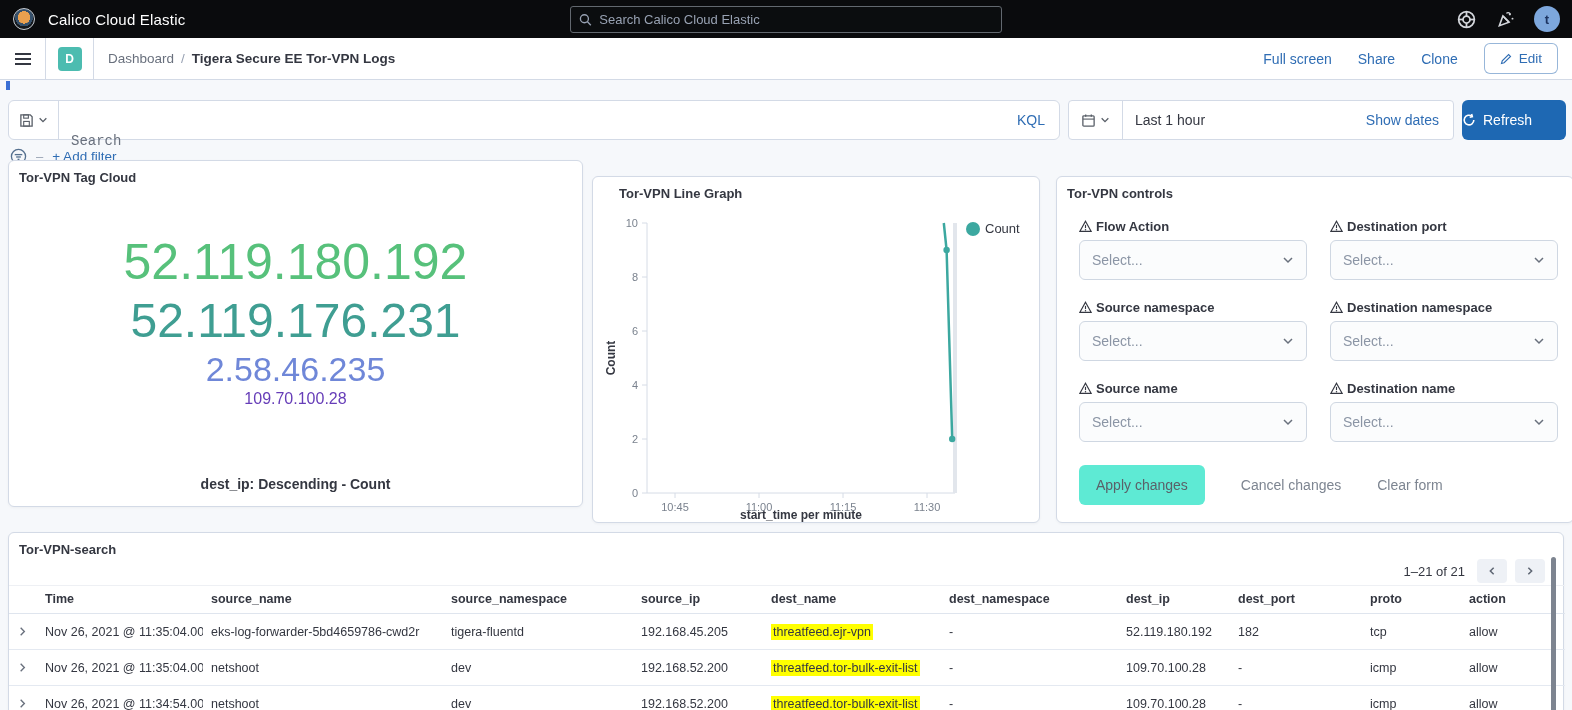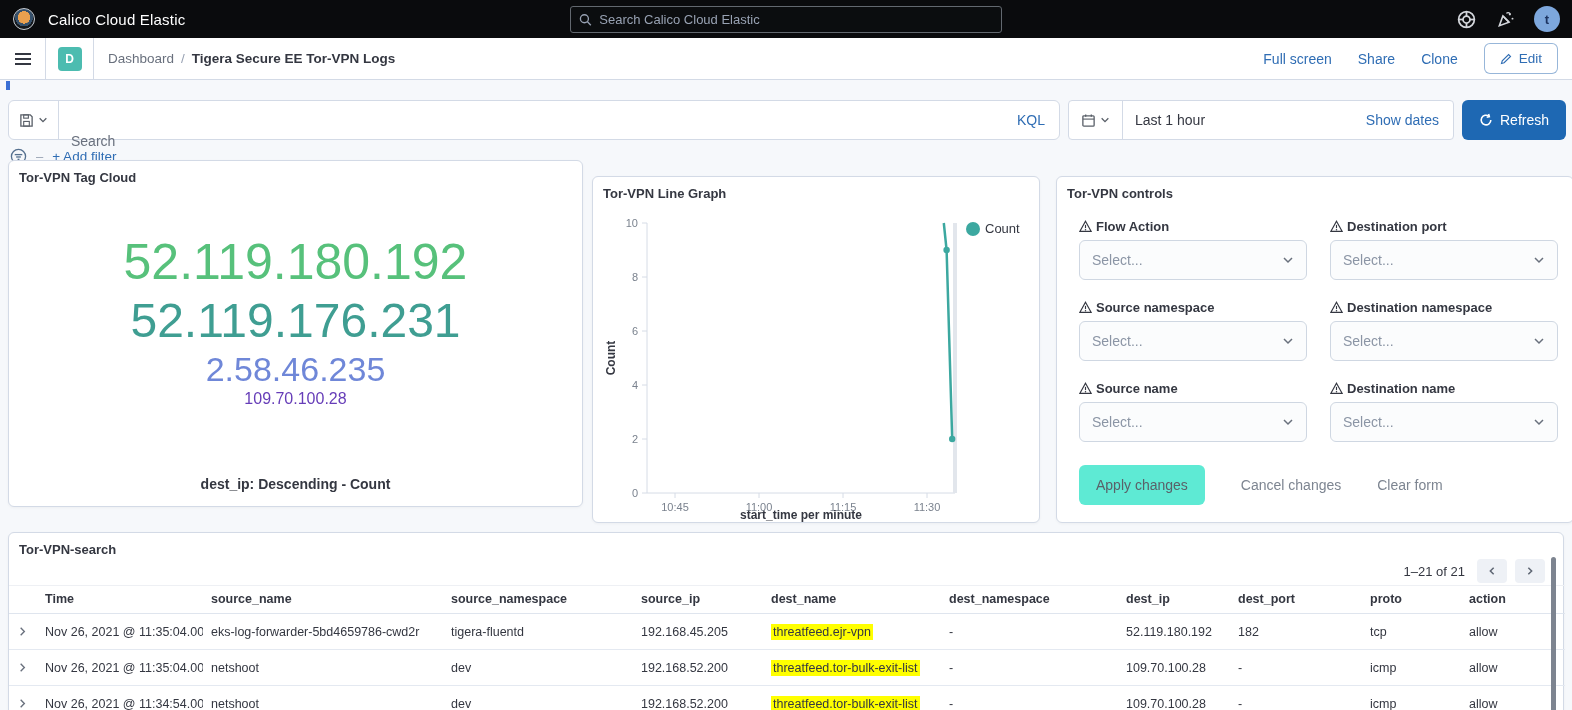--- a/index.html
+++ b/index.html
@@ -28,39 +28,39 @@
   .crumb-current { color:#343741; font-weight:700; }
   .crumb-actions { position:absolute; right:14px; display:flex; align-items:center; gap:26px; }
   .crumb-link { color:#2f6db4; font-size:14px; cursor:pointer; }
   .edit-btn { height:31px; padding:0 15px; border:1px solid rgba(47,109,180,.5); border-radius:6px; background:#fff; color:#2f6db4; font-size:13.5px; font-weight:500; display:flex; align-items:center; gap:7px; cursor:pointer; }
   .page-tick { position:absolute; left:6px; top:81px; width:4px; height:9px; background:#3b6fd4; }
 
   
   .querybar { position:absolute; left:8px; top:100px; width:1556px; height:40px; display:flex; }
   .qsearch { flex:0 0 1052px; height:40px; background:#fff; border:1px solid #d3dae6; border-radius:6px; display:flex; align-items:center; }
   .qsearch .addon { width:50px; height:100%; border-right:1px solid #d3dae6; display:flex; align-items:center; justify-content:center; gap:4px; cursor:pointer; }
-  .qsearch input { flex:1; border:0; outline:0; font-size:14px; padding:0 12px; color:#343741; font-family:Liberation Sans, sans-serif; background:transparent;margin-top:42px; }
+  .qsearch input { flex:1; border:0; outline:0; font-size:14px; padding:0 12px; color:#343741; font-family:Liberation Mono, monospace; background:transparent;margin-top:42px; }
   .qsearch input::placeholder { color:#69707d; }
   .kql { color:#2f6db4; font-size:14px; padding:0 14px; cursor:pointer; }
   .datepicker { margin-left:8px; flex:0 0 386px; height:40px; background:#fff; border:1px solid #d3dae6; border-radius:4px; display:flex; align-items:center; }
   .datepicker .addon { width:54px; height:100%; border-right:1px solid #d3dae6; display:flex; align-items:center; justify-content:center; gap:4px; cursor:pointer; }
   .timerange { font-size:14px; color:#343741; padding:0 12px; flex:1; }
   .showdates { color:#2f6db4; font-size:14px; padding-right:14px; cursor:pointer; white-space:nowrap; }
-  .refresh-btn { margin-left:8px; flex:0 0 104px; height:40px; background:#1e68b3; border:0; border-radius:6px; color:#fff; font-size:14px; font-weight:500; font-family:inherit; display:flex; align-items:center; justify-content:center; gap:7px; cursor:pointer; }
+  .refresh-btn { margin-left:8px; flex:0 0 104px; height:40px; background:#1e68b3; border:0; border-radius:6px; color:#fff; font-size:14px; font-weight:500; font-family:inherit; display:flex; align-items:center; justify-content:flex-start; gap:7px; cursor:pointer; }
 
   
   .filterbar { position:absolute; left:10px; top:148px; display:flex; align-items:center; gap:9px; }
   .filter-dash { color:#98a2b3; font-size:13px; }
   .addfilter { color:#2f6db4; font-size:13.5px; cursor:pointer; }
 
   
   .panel { position:absolute; background:#fff; border:1px solid #d3dae6; border-radius:6px; box-shadow:0 1px 3px rgba(0,0,0,.04); }
   .panel-title { font-size:13px; font-weight:700; color:#343741; padding:9px 10px 0 10px; }
   .p-tagcloud { left:8px;  top:160px; width:575px; height:347px; }
-  .p-linegraph{ left:592px; top:176px; width:448px; height:347px; }
+  .p-linegraph{ left:592px; top:176px; width:448px; height:347px;padding-left:16px; }
   .p-controls { left:1046px;top:176px; width:518px; height:347px;margin-left:10px; }
   .p-table    { left:8px;  top:532px; width:1556px; height:200px; }
 
   
   .tags { position:absolute; left:0; top:72px; width:100%; text-align:center; }
   .tags span { display:block; font-weight:400; cursor:pointer; }
   .tag-caption { position:absolute; bottom:14px; width:100%; text-align:center; font-size:14px; font-weight:700; color:#343741; }
 
   
   .chart-svg { position:absolute; left:8px; top:30px; }

